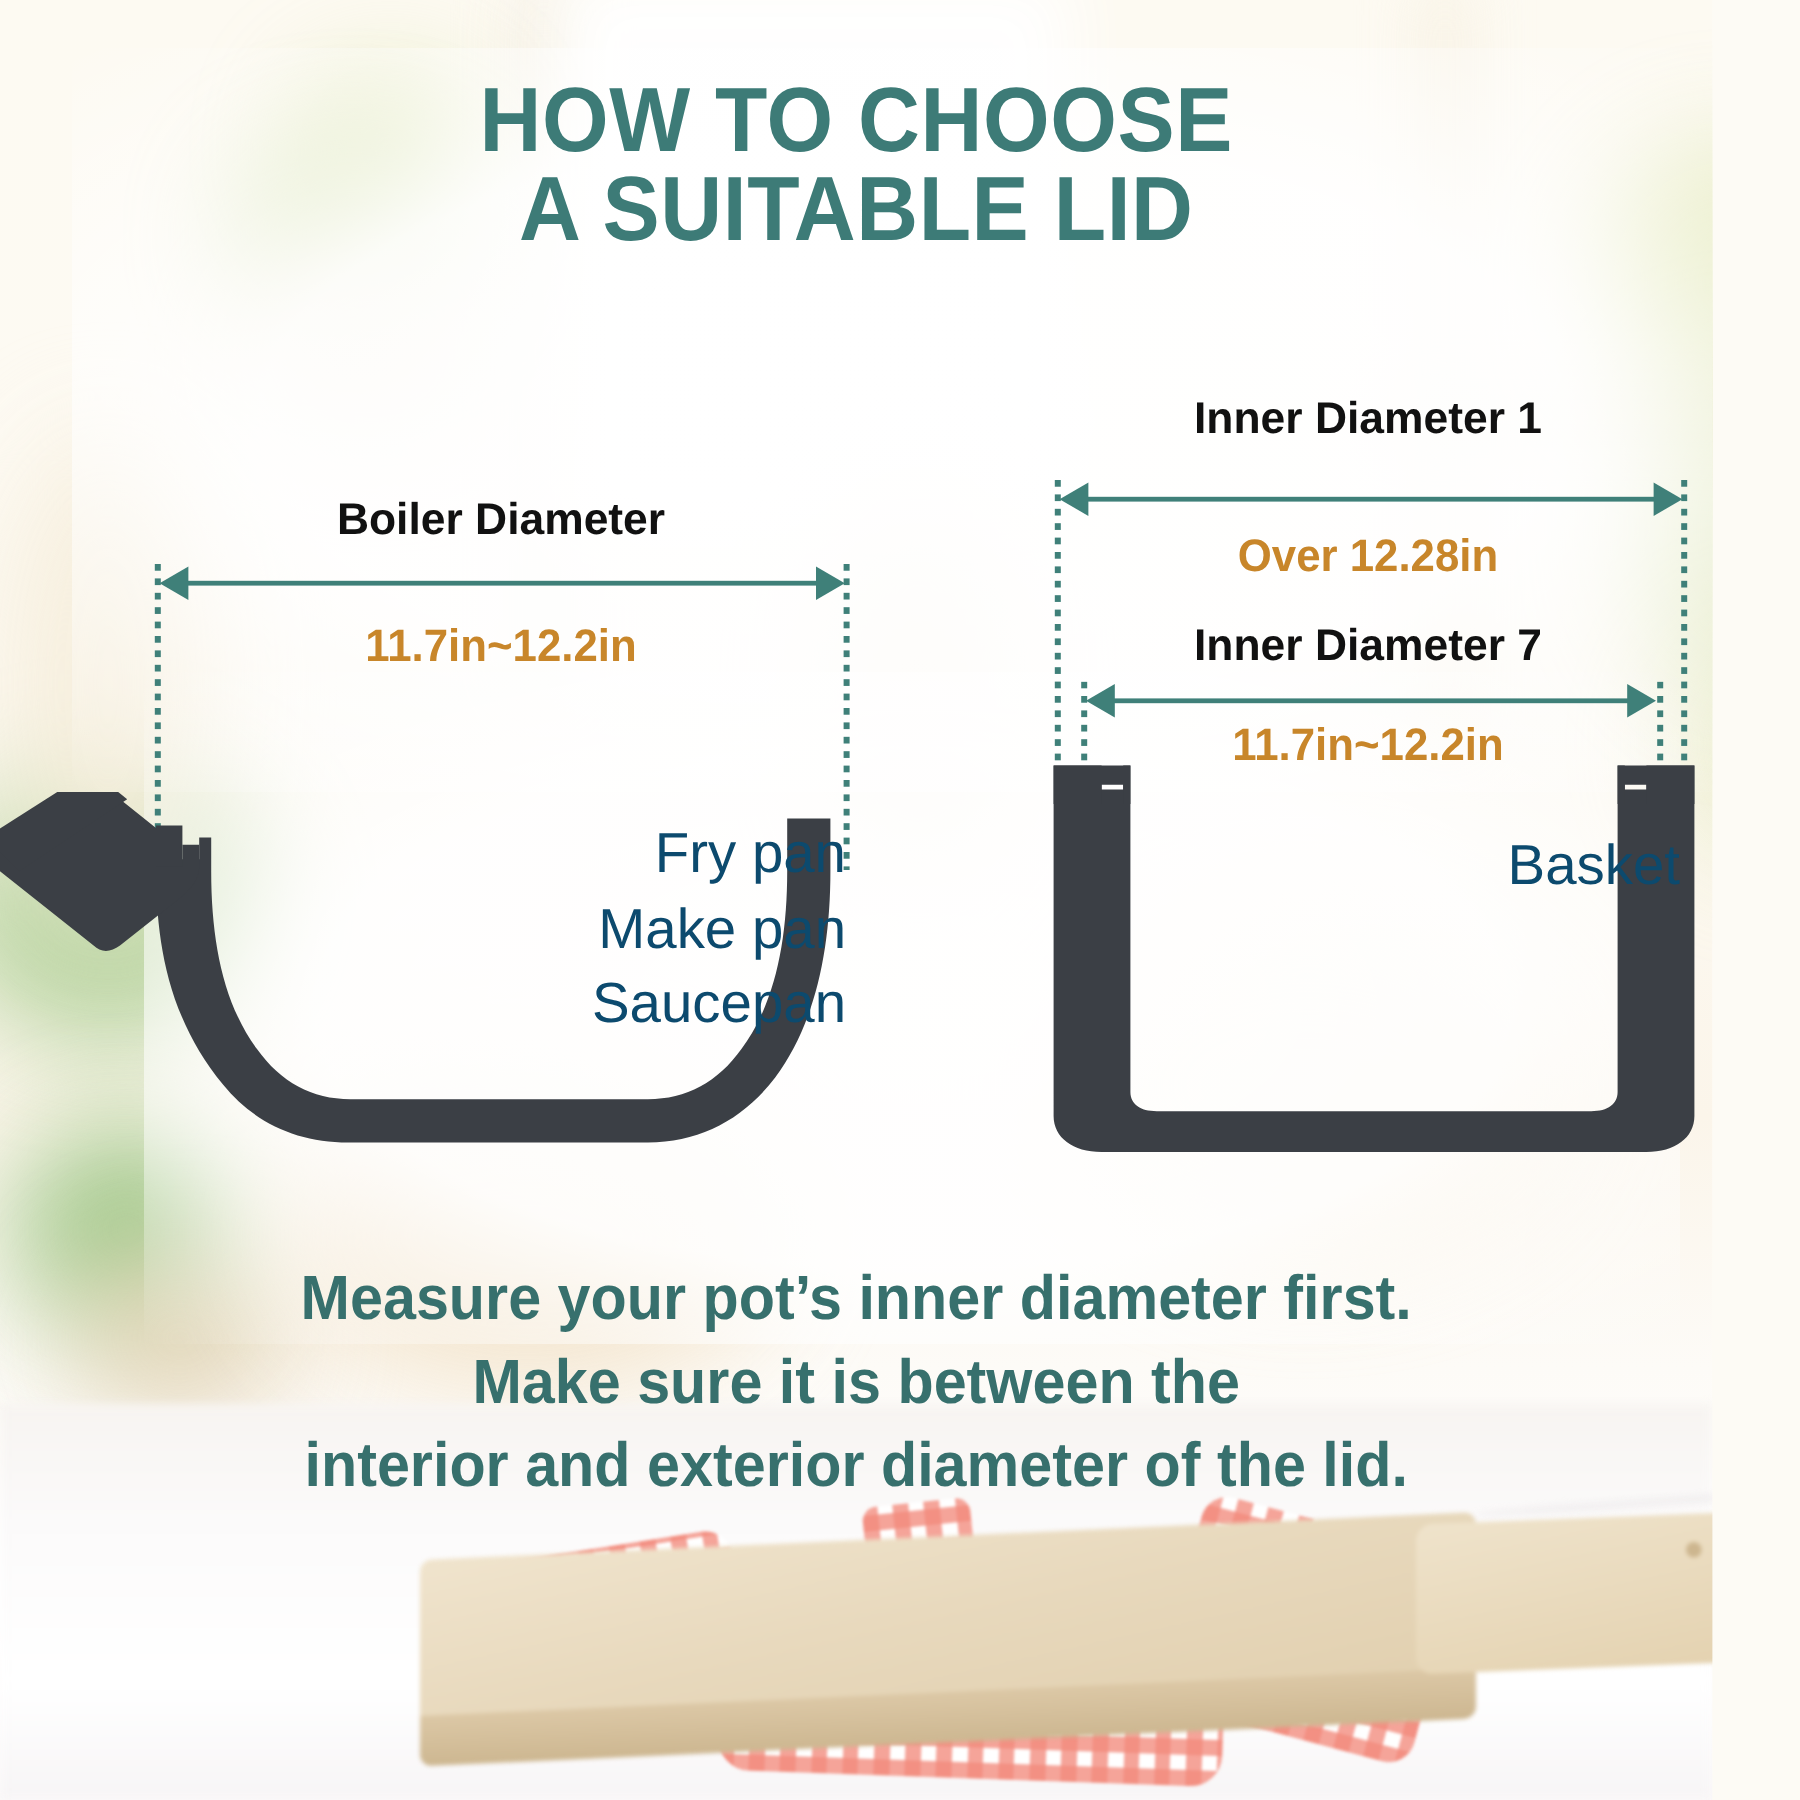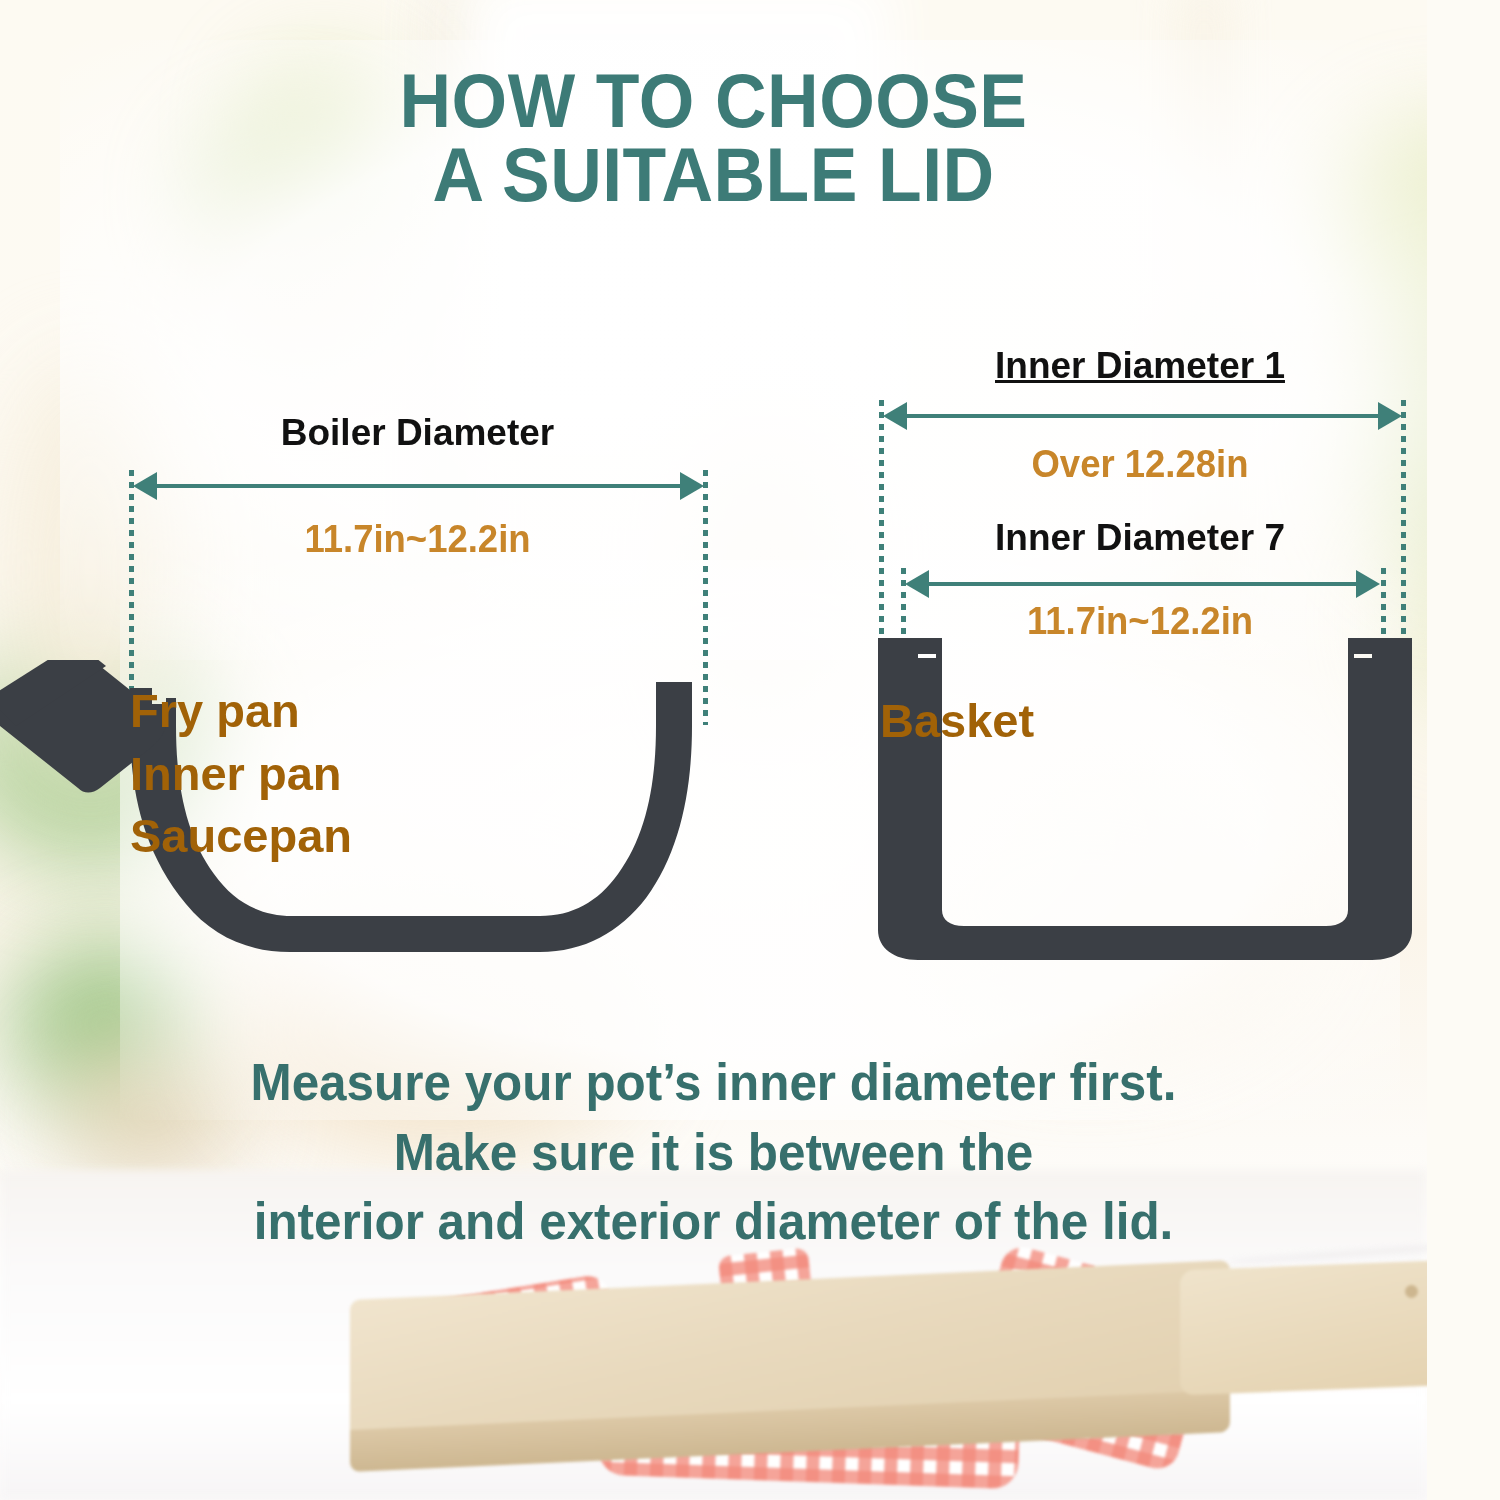--- a/index.html
+++ b/index.html
@@ -48,22 +48,22 @@
   .title{position:absolute;left:0;right:0;top:64px;text-align:center;
     color:#3d7b77;font-weight:700;font-size:76px;line-height:.98;
     letter-spacing:.5px;transform:scaleX(.94);transform-origin:center top;
     text-shadow:0 1px 0 rgba(255,255,255,.7);}
   .title .l2{display:block;}
 
   .lbl-blk{position:absolute;color:#111;font-weight:700;font-size:37px;
     white-space:nowrap;text-align:center;}
   .lbl-org{position:absolute;color:#c8862a;font-weight:600;font-size:38px;
     white-space:nowrap;text-align:center;transform:scaleX(.96);}
-  .pot-words{position:absolute;text-align:left;color:#a16207;
-    font-weight:700;font-size:47px;line-height:1.33;white-space:nowrap;}
+  .pot-words{position:absolute;text-align:right;color:#0c4a6e;
+    font-weight:400;font-size:47px;line-height:1.33;white-space:nowrap;}
   .footer{position:absolute;left:0;right:0;top:1048px;text-align:center;
     color:#37706d;font-weight:700;font-size:52px;line-height:1.34;
     transform:scaleX(.95);transform-origin:center top;}
 
   
   .dim-line{position:absolute;height:4px;background:#3f8079;}
   .arw{position:absolute;width:0;height:0;border-top:14px solid transparent;border-bottom:14px solid transparent;}
   .arw-l{border-right:24px solid #3f8079;}
   .arw-r{border-left:24px solid #3f8079;}
   .dotted{position:absolute;width:5px;
@@ -179,28 +179,28 @@
                L 20 66
                C 10 58, 10 44, 22 36
                L 86 -6
                C 94 -12, 104 -10, 110 -2
                Z" fill="#3b3f45"></path>
       <path d="M 8 38 L 96 -18 L 126 6 L 36 66 Z" fill="#3b3f45"></path>
     </svg>
 
     <div class="pot-words" style="left:130px;top:680px;width:575px;">
       <div>Fry pan</div>
-      <div>Inner pan</div>
+      <div>Make pan</div>
       <div>Saucepan</div>
     </div>
   </div>
 
   <div>
 
-    <div class="lbl-blk" style="left:880px;top:345px;width:520px;text-decoration:underline;">Inner Diameter 1</div>
+    <div class="lbl-blk" style="left:880px;top:328px;width:520px;">Inner Diameter 1</div>
 
     <div>
       <div class="dotted" style="left:879px;top:400px;height:250px;"></div>
       <div class="dotted" style="left:1401px;top:400px;height:250px;"></div>
       <div class="arw arw-l" style="left:883px;top:402px;"></div>
       <div class="dim-line" style="left:905px;top:414px;width:474px;"></div>
       <div class="arw arw-r" style="left:1378px;top:402px;"></div>
     </div>
 
     <div class="lbl-org" style="left:880px;top:443px;width:520px;">Over 12.28in</div>

